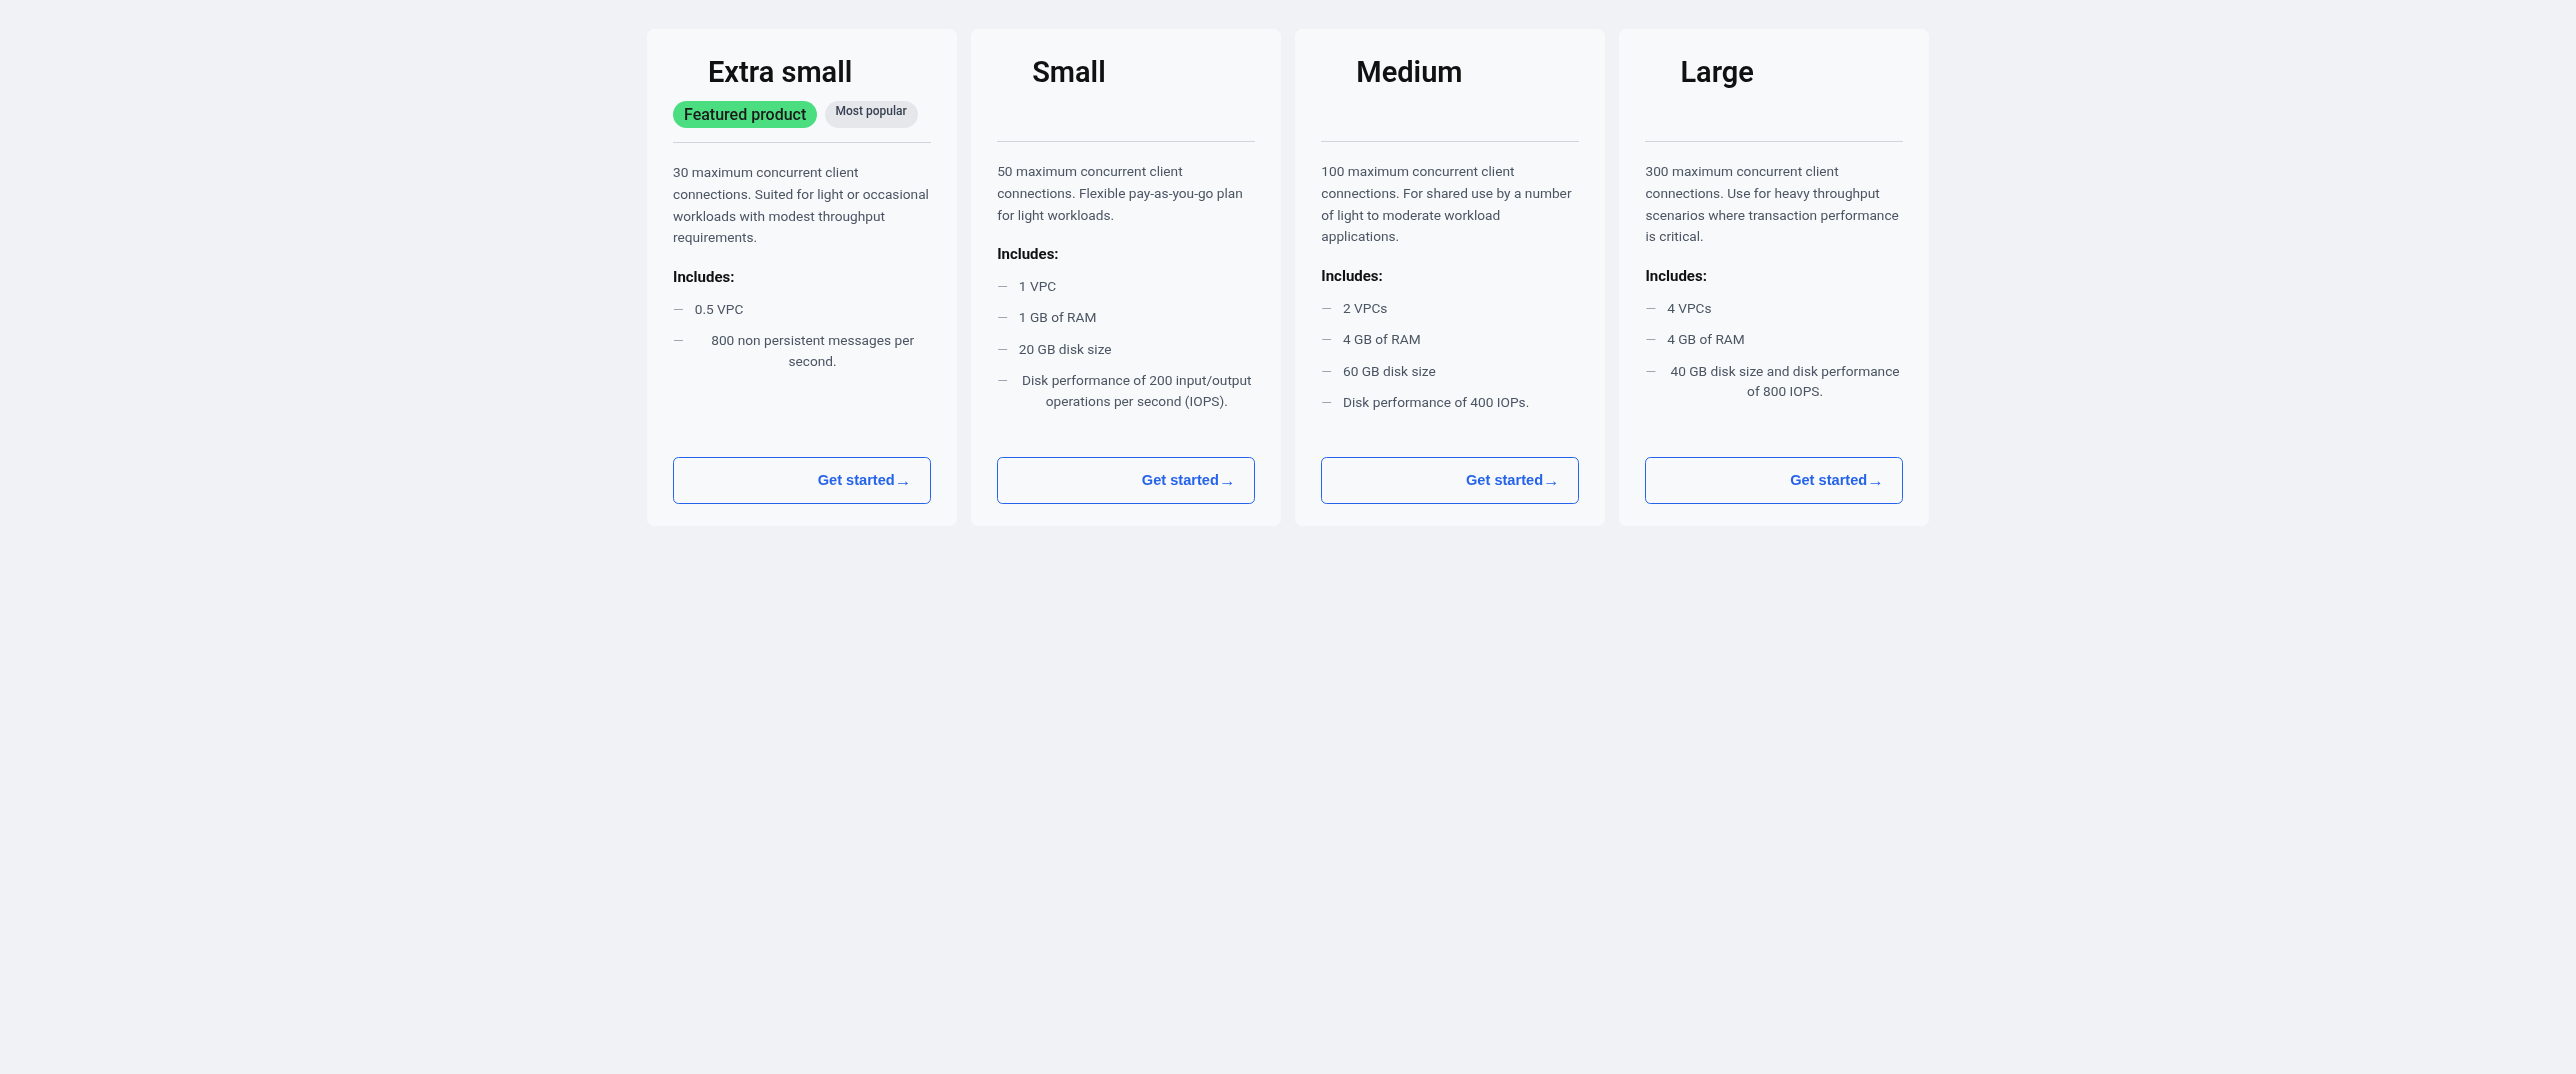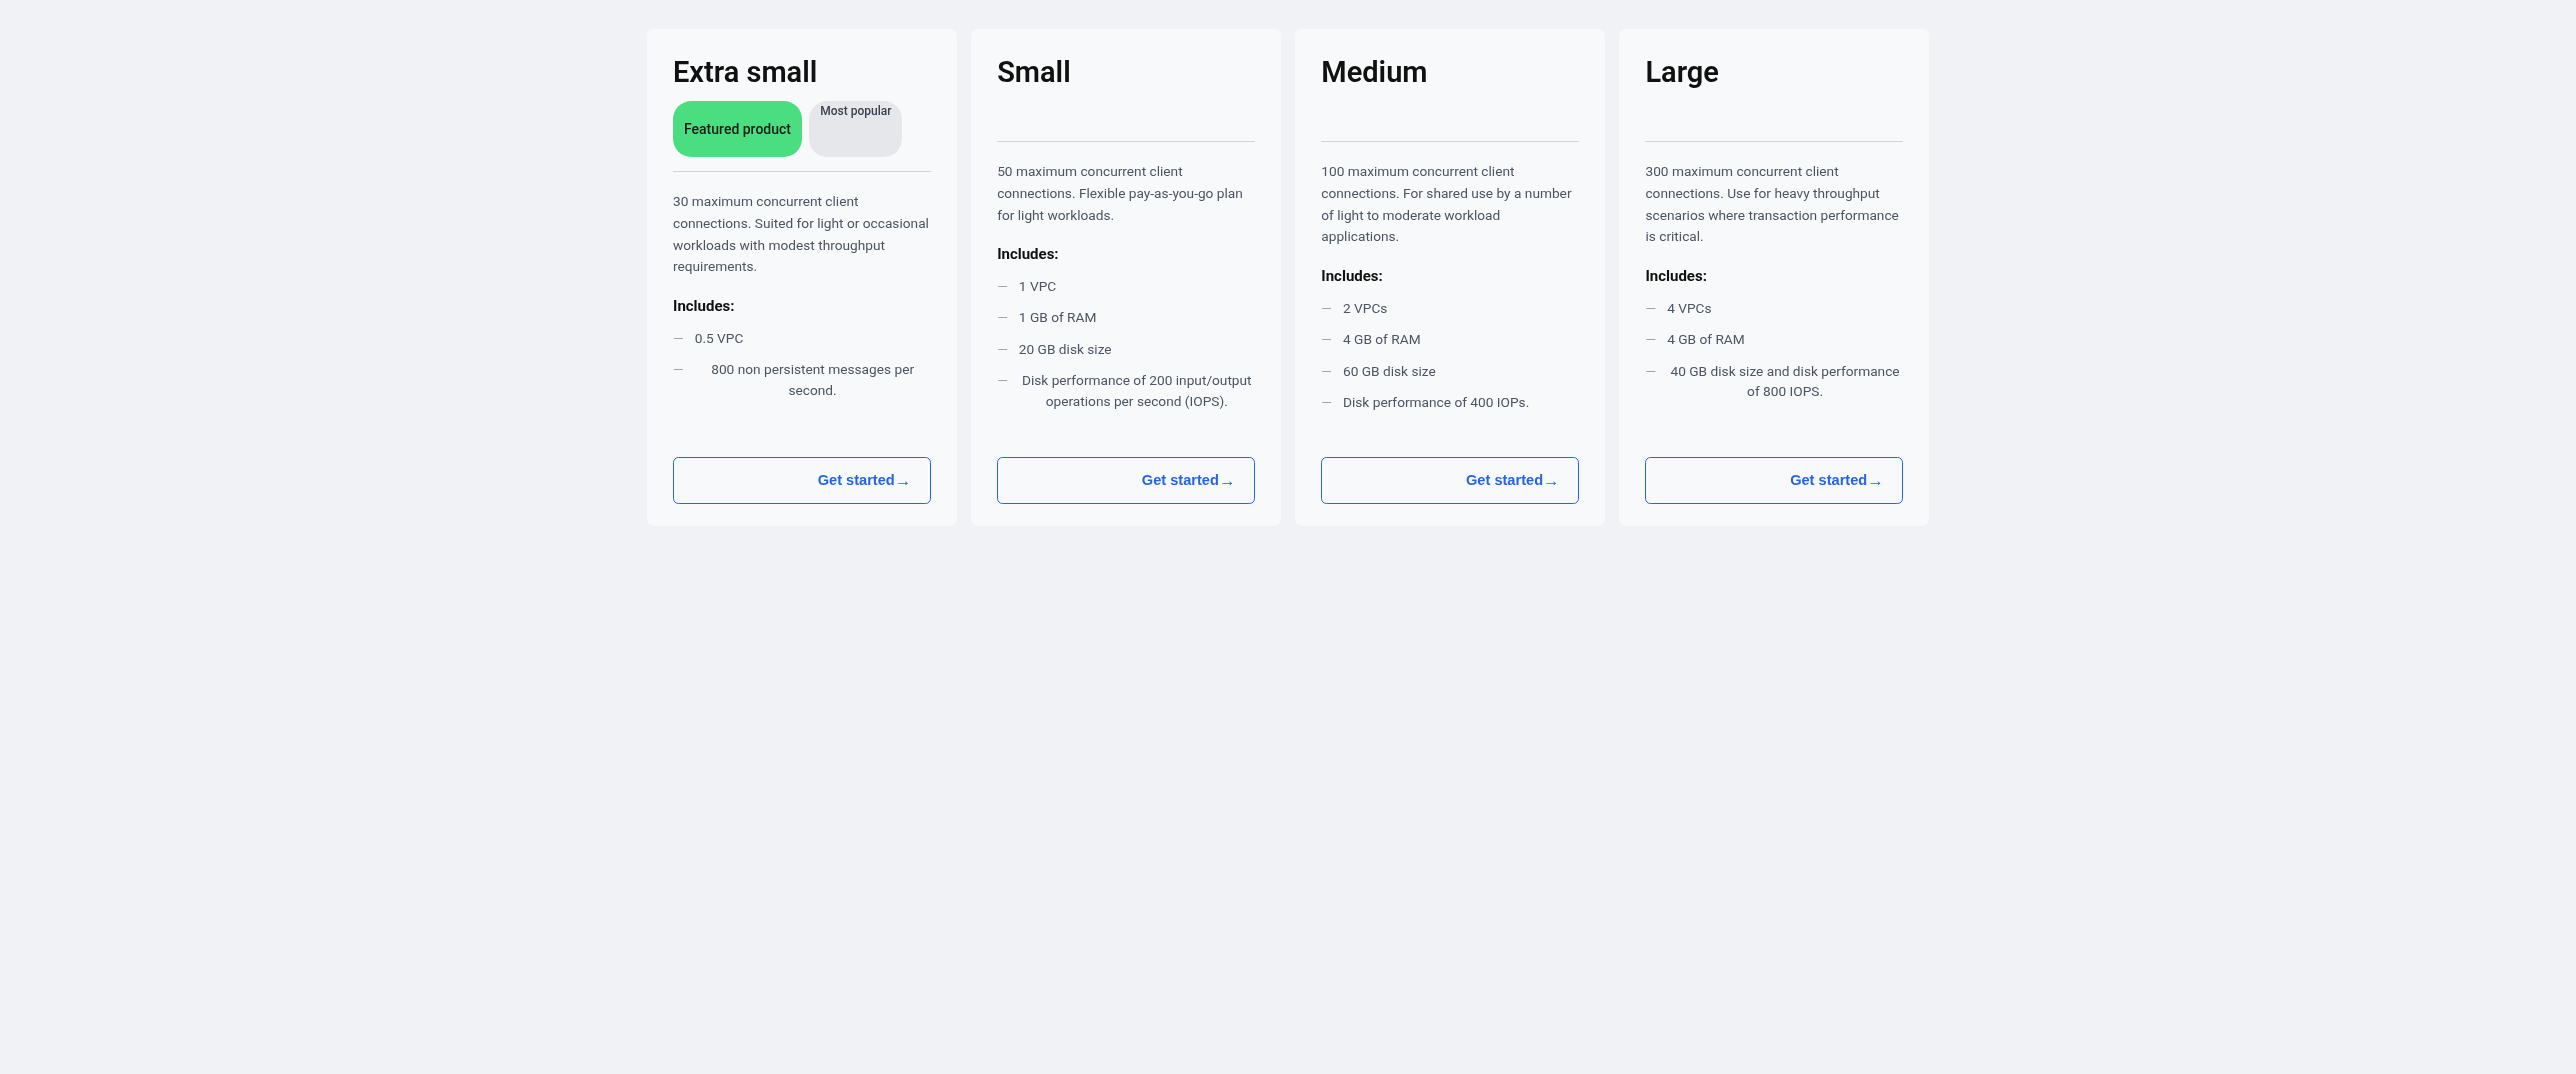--- a/index.html
+++ b/index.html
@@ -31,36 +31,37 @@
       flex-direction: column;
       position: relative;
     }
 
     .card-title {
       font-size: 29px;
       font-weight: 600;
       color: #111;
       margin-bottom: 11px;
       line-height: 1.2;
+      margin-left: 35px;
     }
 
     .badges {
       display: flex;
       gap: 7.3px;
       margin-bottom: 14.6px;
       flex-wrap: wrap;
       min-height: 26px;
     }
 
     .badge-featured {
       background-color: #4ade80;
       color: #1a1a1a;
-      font-size: 14px;
+      font-size: 16px;
       font-weight: 500;
-      padding: 20px 11px;
+      padding: 4px 11px;
       border-radius: 18.3px;
     }
 
     .badge-popular {
       background-color: #e5e7eb;
       color: #374151;
       font-size: 12px;
       font-weight: 500;
       padding: 3.7px 11px;
       border-radius: 18.3px;

